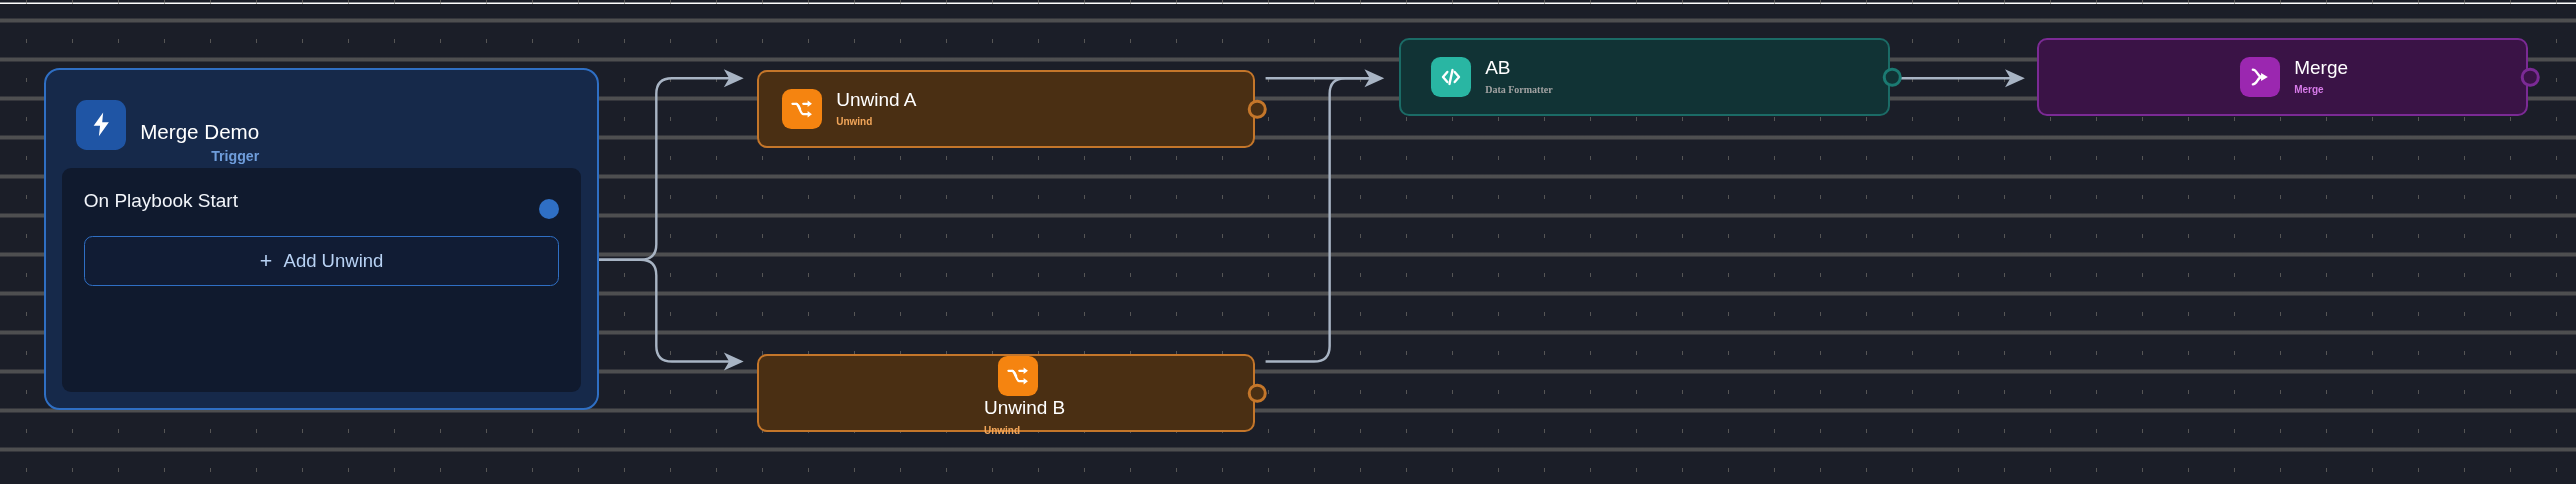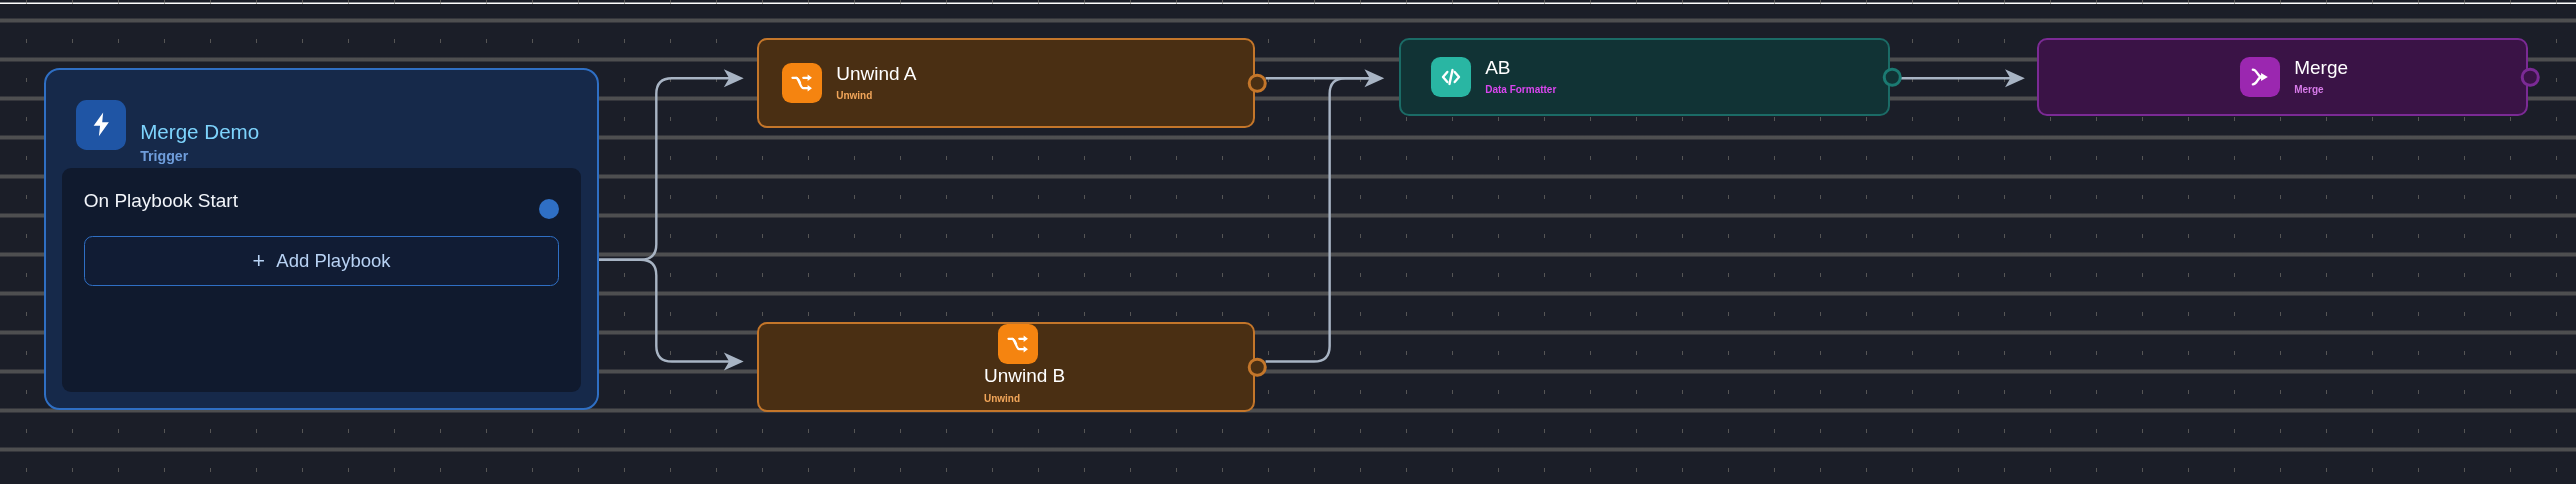--- a/index.html
+++ b/index.html
@@ -129,31 +129,32 @@
     padding: 24px 0 0 30px;
     height: 85px;
     box-sizing: border-box;
   }
   #trigger-header .node-icon {
     width: 50px; height: 50px;
     border-radius: 10.7px;
     background: #1f55a5;
   }
   #trigger-title {
-    color: #7dd3fc;
+    color: #ffffff;
     font-size: 20.6px;
     line-height: 24px;
     margin-top: 36px;
   }
   #trigger-subtitle {
     color: #6f9ddb;
     font-size: 14.2px;
     line-height: 18.5px;
     font-weight: 700;
     margin-top: 2.8px;
+    text-align: right;
   }
   #trigger-inner {
     margin: 13px 16.4px 16.4px 16.4px;
     flex: 1 1 auto;
     background: #101a2e;
     border-radius: 9px;
     position: relative;
     padding: 21.4px 21.4px 0 21.4px;
     box-sizing: border-box;
   }
@@ -187,44 +188,45 @@
     height: 20px;
     border-radius: 50%;
     background: #2f6fc4;
     right: 21.4px;
     top: 31px;
   }
 
   
   .node-unwind {
     width: 498px;
-    height: 90px;
+    height: 78px;
     background: #4a2f13;
     border: 2.1px solid #c4762a;
     padding-left: 23px;
+    margin-top: 32px;
   }
   .node-unwind .node-icon { background: #f58410; }
   .node-unwind .node-subtitle { color: #f2a65a; }
   .node-unwind .port-ring { border-color: #c4762a; background: #4a2f13; }
 
   #node-unwind-a { left: 757px; top: 38px; }
   #node-unwind-b { left: 757px; top: 322px; flex-direction: column; }
 
   
   #node-ab {
     left: 1399px;
     top: 38px;
     width: 491px;
     height: 78px;
     background: #113335;
     border: 2.1px solid #1b6b66;
     padding-left: 30px;
   }
   #node-ab .node-icon { background: #29b6a3; }
-  #node-ab .node-subtitle { color: #d946ef; }
+  #node-ab .node-subtitle { color: #a3a3a3; font-family: Liberation Serif, serif; }
   #node-ab .port-ring { border-color: #1b7a72; background: #113335; }
 
   
   #node-merge {
     left: 2037px;
     top: 38px;
     width: 491px;
     height: 78px;
     background: #3a1346;
     border: 2.1px solid #7b2a95;
@@ -274,21 +276,21 @@
       </div>
     </div>
 
     <div id="trigger-inner">
       <div id="trigger-inner-label">On Playbook Start</div>
 
       <div id="trigger-out-dot"></div>
 
       <div id="add-trigger-btn">
         <span id="add-trigger-plus">+</span>
-        <span>Add Playbook</span>
+        <span>Add Unwind</span>
       </div>
     </div>
   </div>
 
   <div class="node node-unwind" id="node-unwind-a">
     <div class="node-icon">
       <svg width="26" height="26" viewBox="0 0 24 24" aria-hidden="true">
         <g fill="none" stroke="#ffffff" stroke-width="2.1" stroke-linecap="round" stroke-linejoin="round">
           <path d="M3.2 7.2 H6.6 C9.2 7.2 10.4 16.8 13.2 16.8 H18.4"></path>
           <path d="M13.2 7.2 H18.4"></path>

